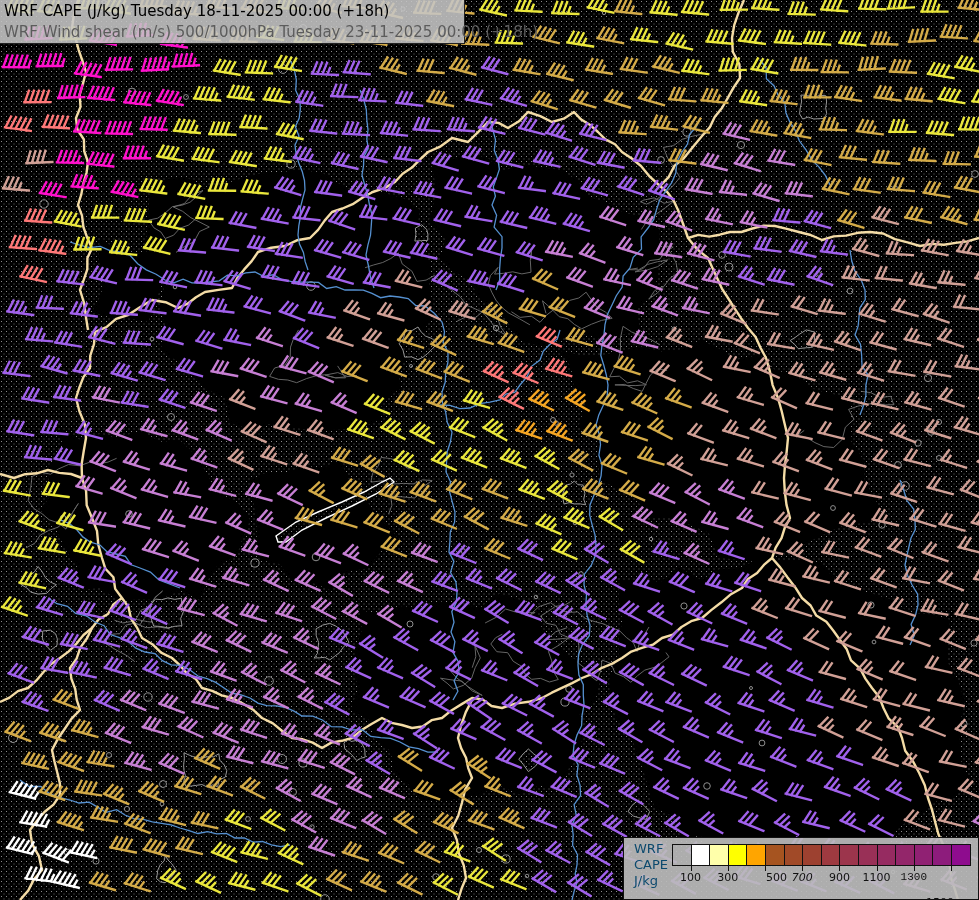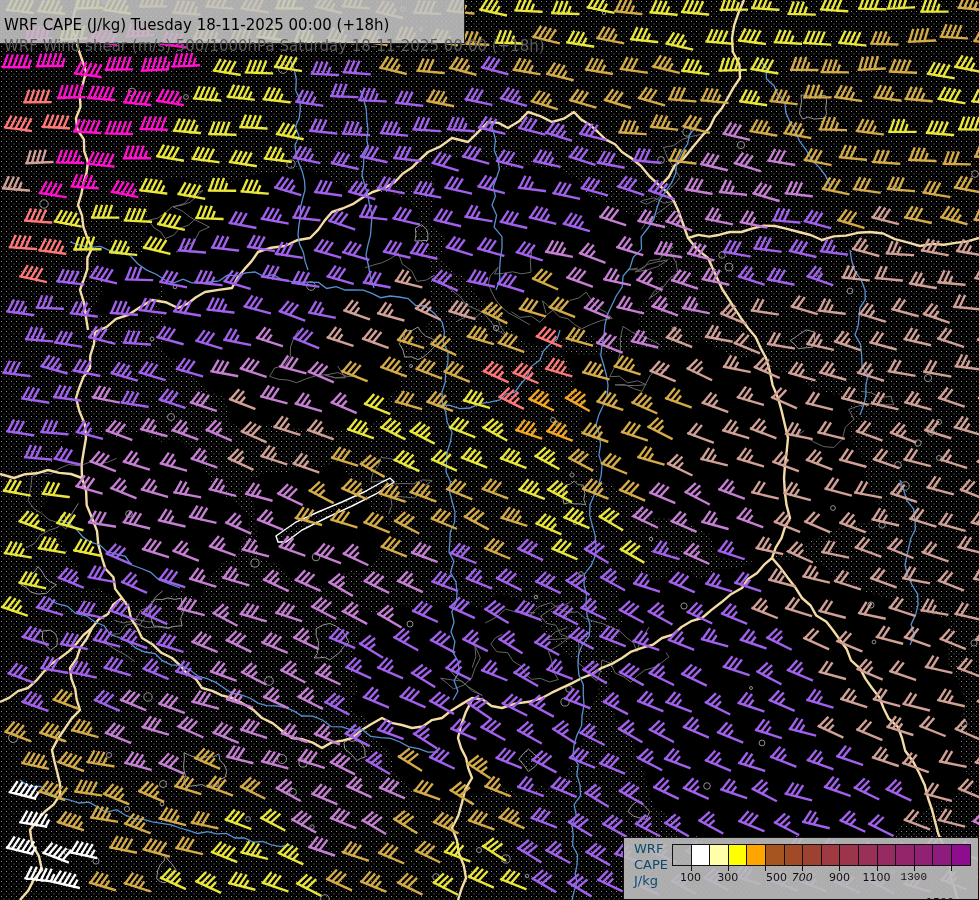--- a/index.html
+++ b/index.html
@@ -2,21 +2,21 @@
 <html><head>
 <meta charset="utf-8">
 <style>
   html,body{margin:0;padding:0;background:#000;}
   #app{position:relative;width:979px;height:900px;overflow:hidden;background:#000;
        font-family:"DejaVu Sans","Liberation Sans",sans-serif;}
   #map-svg{position:absolute;left:0;top:0;}
   
   #title-box{position:absolute;left:0;top:0;width:465px;height:44px;
     background:rgba(198,198,198,0.88);border-right:1px solid #222;border-bottom:1px solid #222;
-    padding:15px 0 0 4px;box-sizing:border-box;}
+    padding:1px 0 0 4px;box-sizing:border-box;}
   #title-box .l1{font-size:15px;line-height:21px;color:#000;white-space:nowrap;}
   #title-box .l2{font-size:15px;line-height:21px;color:#5c5c5c;white-space:nowrap;}
   
   #legend{position:absolute;left:623px;top:837px;width:356px;height:63px;
     background:rgba(188,188,188,0.92);border:1px solid #111;box-sizing:border-box;}
   #legend-labels{position:absolute;left:10px;top:3px;color:#0c4a6e;font-size:13px;line-height:16px;}
   .legend-cell{position:absolute;top:6px;height:22px;border:1px solid #111;box-sizing:border-box;}
   .legend-tick{position:absolute;width:1px;height:5px;background:#111;top:28px;}
   .legend-tick-label{position:absolute;top:33px;width:44px;text-align:center;
     color:#111;font-size:11px;}
@@ -1056,21 +1056,21 @@
         <path d="M0,0L26,0M0.5,0L4.5,-11.5M5.5,0L9.5,-11.5M10.5,0L14.5,-11.5" stroke="#a161ec" transform="translate(835.4,881.9) rotate(23.9)"></path>
         <path d="M0,0L26,0M0.5,0L4.5,-11.5M5.5,0L9.5,-11.5M10.5,0L12.7,-6.5" stroke="#a161ec" transform="translate(870.1,880.9) rotate(27.5)"></path>
         <path d="M0,0L26,0M0.5,0L4.5,-11.5M5.5,0L9.5,-11.5M10.5,0L12.7,-6.5" stroke="#c77fd4" transform="translate(904.3,883.9) rotate(16.9)"></path>
         <path d="M0,0L26,0M0.5,0L4.5,-11.5M5.5,0L9.5,-11.5M10.5,0L12.7,-6.5" stroke="#c77fd4" transform="translate(941.5,879.5) rotate(21.9)"></path>
         <path d="M0,0L26,0M0.5,0L4.5,-11.5M5.5,0L9.5,-11.5" stroke="#c77fd4" transform="translate(978.2,877.5) rotate(21.6)"></path>
       </g>
     </svg>
 
   <div id="title-box">
     <div class="l1">WRF CAPE (J/kg) Tuesday 18-11-2025 00:00 (+18h)</div>
-    <div class="l2">WRF Wind shear (m/s) 500/1000hPa Saturday 18-11-2025 00:00 (+18h)</div>
+    <div class="l2">WRF Wind shear (m/s) 500/1000hPa Tuesday 23-11-2025 00:00 (+18h)</div>
   </div>
 
   <div id="legend">
     <div id="legend-labels">
       <div>WRF</div>
       <div>CAPE</div>
       <div>J/kg</div>
     </div>
     <div id="legend-cells">
         <div class="legend-cell" title="0-100" style="left: 48px; width: 19.6px;"></div>

